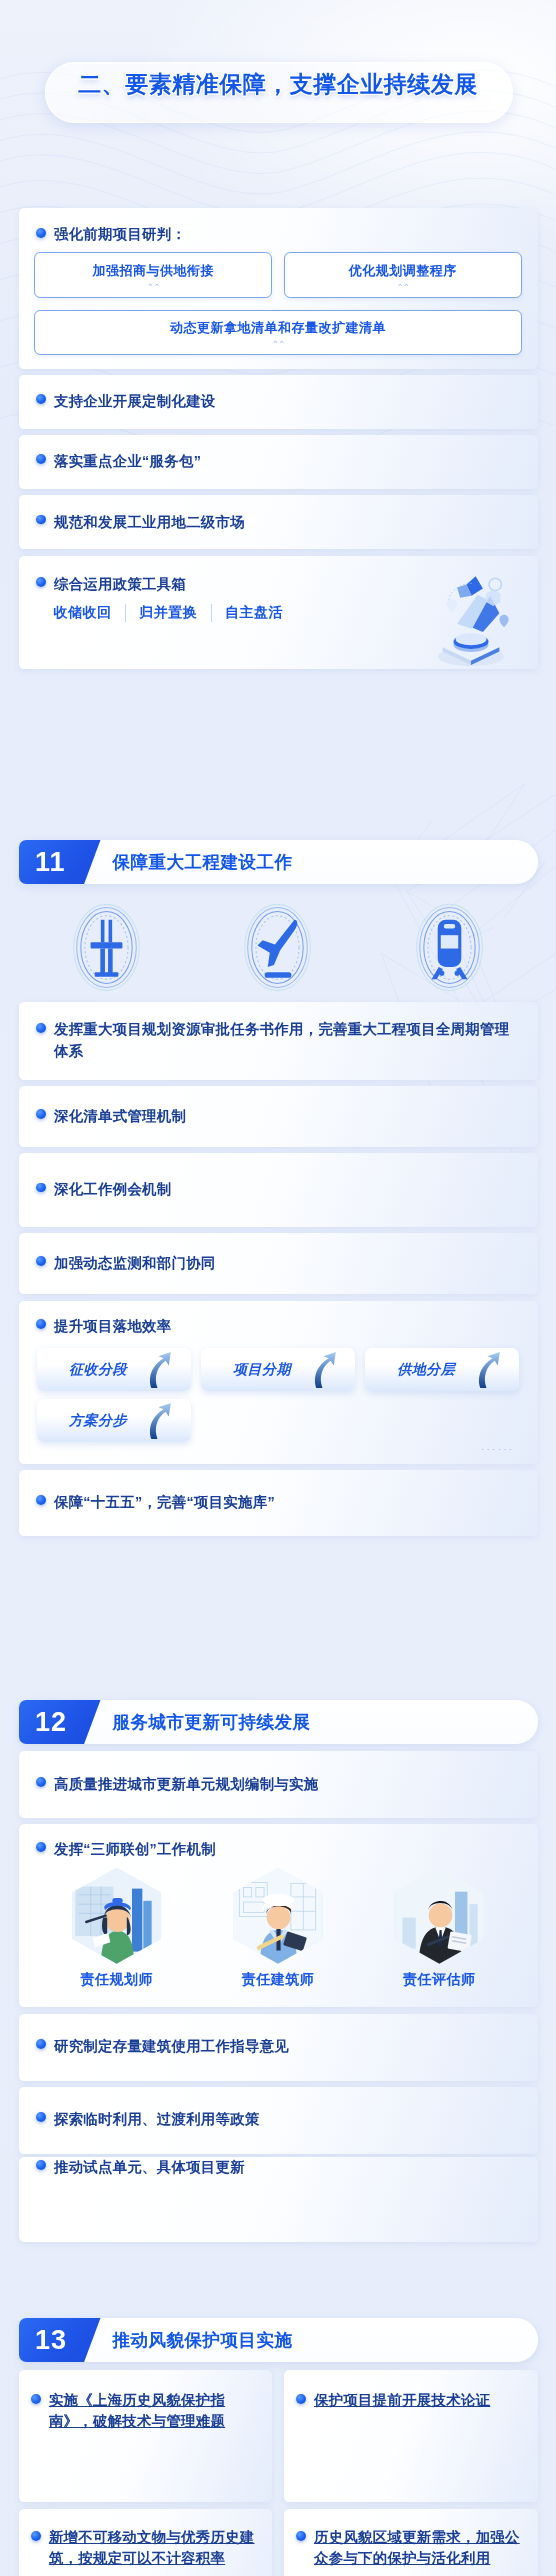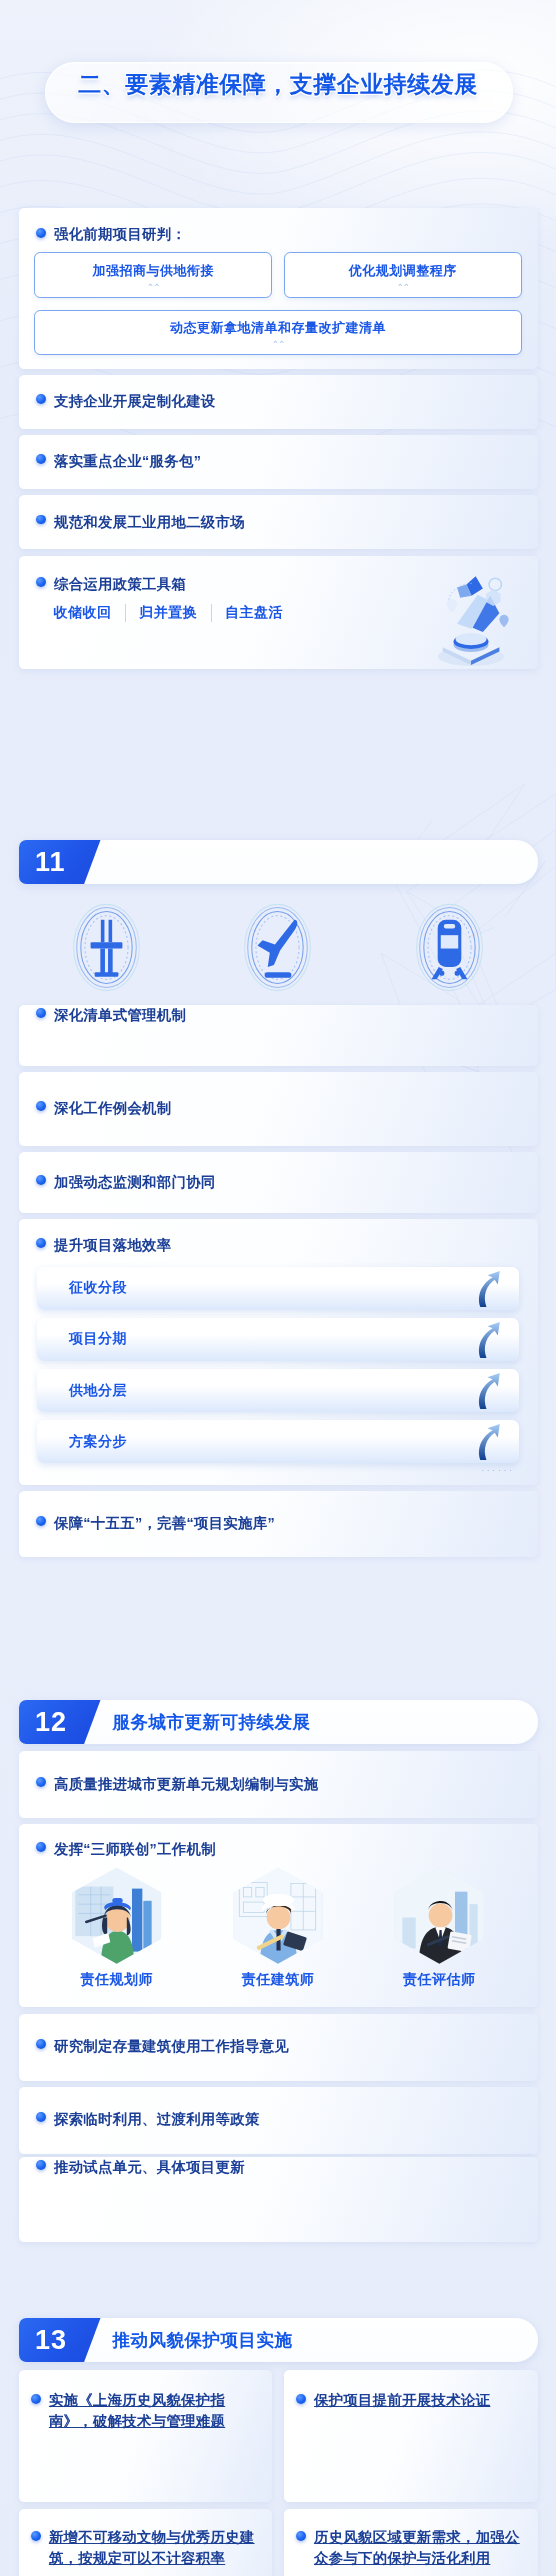--- a/index.html
+++ b/index.html
@@ -126,22 +126,23 @@
   }
   .triple .t-sep { width: 1px; height: 17.5px; background: #c3d6f4; }
 
   
   .icon-trio { display: flex; justify-content: space-around; align-items: center;
                padding: 8.2px 20.6px 4.1px 20.6px; }
   .ring-icon { position: relative; width: 77px; height: 93px; }
 
   
   .arrow-grid {
-    display: grid; grid-template-columns: 1fr; gap: 8.2px 10.3px;
+    display: grid; grid-template-columns: 1fr 1fr 1fr; gap: 8.2px 10.3px;
     padding: 2.1px 18.5px 0 18.5px;
+    font-style: italic;
   }
   .arrow-card {
     position: relative; height: 43px; border-radius: 7.2px;
     background: linear-gradient(180deg,#ffffff 0%, #ffffff 38%, #dbe8fc 100%);
     box-shadow: 0 2.6px 6.2px rgba(110,150,215,.20);
     display: flex; align-items: center;
   }
   .arrow-card .lbl {
     font-size: 14px; font-weight: 800; color: #1a57e6; letter-spacing: 0.5px;
     margin-left: 32px;
@@ -293,20 +294,21 @@
   </div>
 </div>
 
 <div class="section" style="top:840px">
 
   <div class="sec-head">
     <div class="sec-head-bg"></div>
     <div class="sec-num">
       <span>11</span>
     </div>
+    <div class="sec-title">保障重大工程建设工作</div>
   </div>
 
   <div class="icon-trio" style="margin-top:9.3px">
 
     <div class="ring-icon">
       <svg viewBox="0 0 150 180" width="77" height="93">
         <g fill="none" stroke="#7fa9ef" stroke-width="2" opacity=".75">
           <ellipse cx="75" cy="90" rx="58" ry="78"></ellipse>
           <ellipse cx="75" cy="90" rx="50" ry="70" stroke="#4f86e8"></ellipse>
           <ellipse cx="75" cy="90" rx="42" ry="62" stroke-dasharray="4 5" stroke="#8fb2f1"></ellipse>
@@ -350,22 +352,28 @@
           <rect x="64" y="44" width="22" height="9" rx="4" fill="#dfeafc"></rect>
           <path d="M54 128 L40 152 L50 152 L62 132 Z"></path>
           <path d="M96 128 L110 152 L100 152 L88 132 Z"></path>
           <circle cx="60" cy="140" r="5"></circle>
             <circle cx="90" cy="140" r="5"></circle>
         </g>
       </svg>
     </div>
   </div>
 
-
-  <div class="card" style="margin-top:6.2px;height:61px;display:flex;">
+  <div class="card" style="margin-top:3.1px;padding:17.5px 0">
+    <div class="bullet-row" style="padding:0 20.6px 0 14.4px">
+      <span class="dot" style="margin-top:4.1px"></span>
+      <span class="btxt">发挥重大项目规划资源审批任务书作用，完善重大工程项目全周期管理体系</span>
+    </div>
+  </div>
+
+  <div class="card" style="margin-top:6.2px;height:61px;display:flex;align-items:center">
     <div class="bullet-row" style="padding:0 14.4px">
       <span class="dot" style="margin-top:3.1px"></span>
       <span class="btxt">深化清单式管理机制</span>
     </div>
   </div>
 
   <div class="card" style="margin-top:6.2px;height:74px;display:flex;align-items:center">
     <div class="bullet-row" style="padding:0 14.4px">
       <span class="dot" style="margin-top:3.1px"></span>
       <span class="btxt">深化工作例会机制</span>

